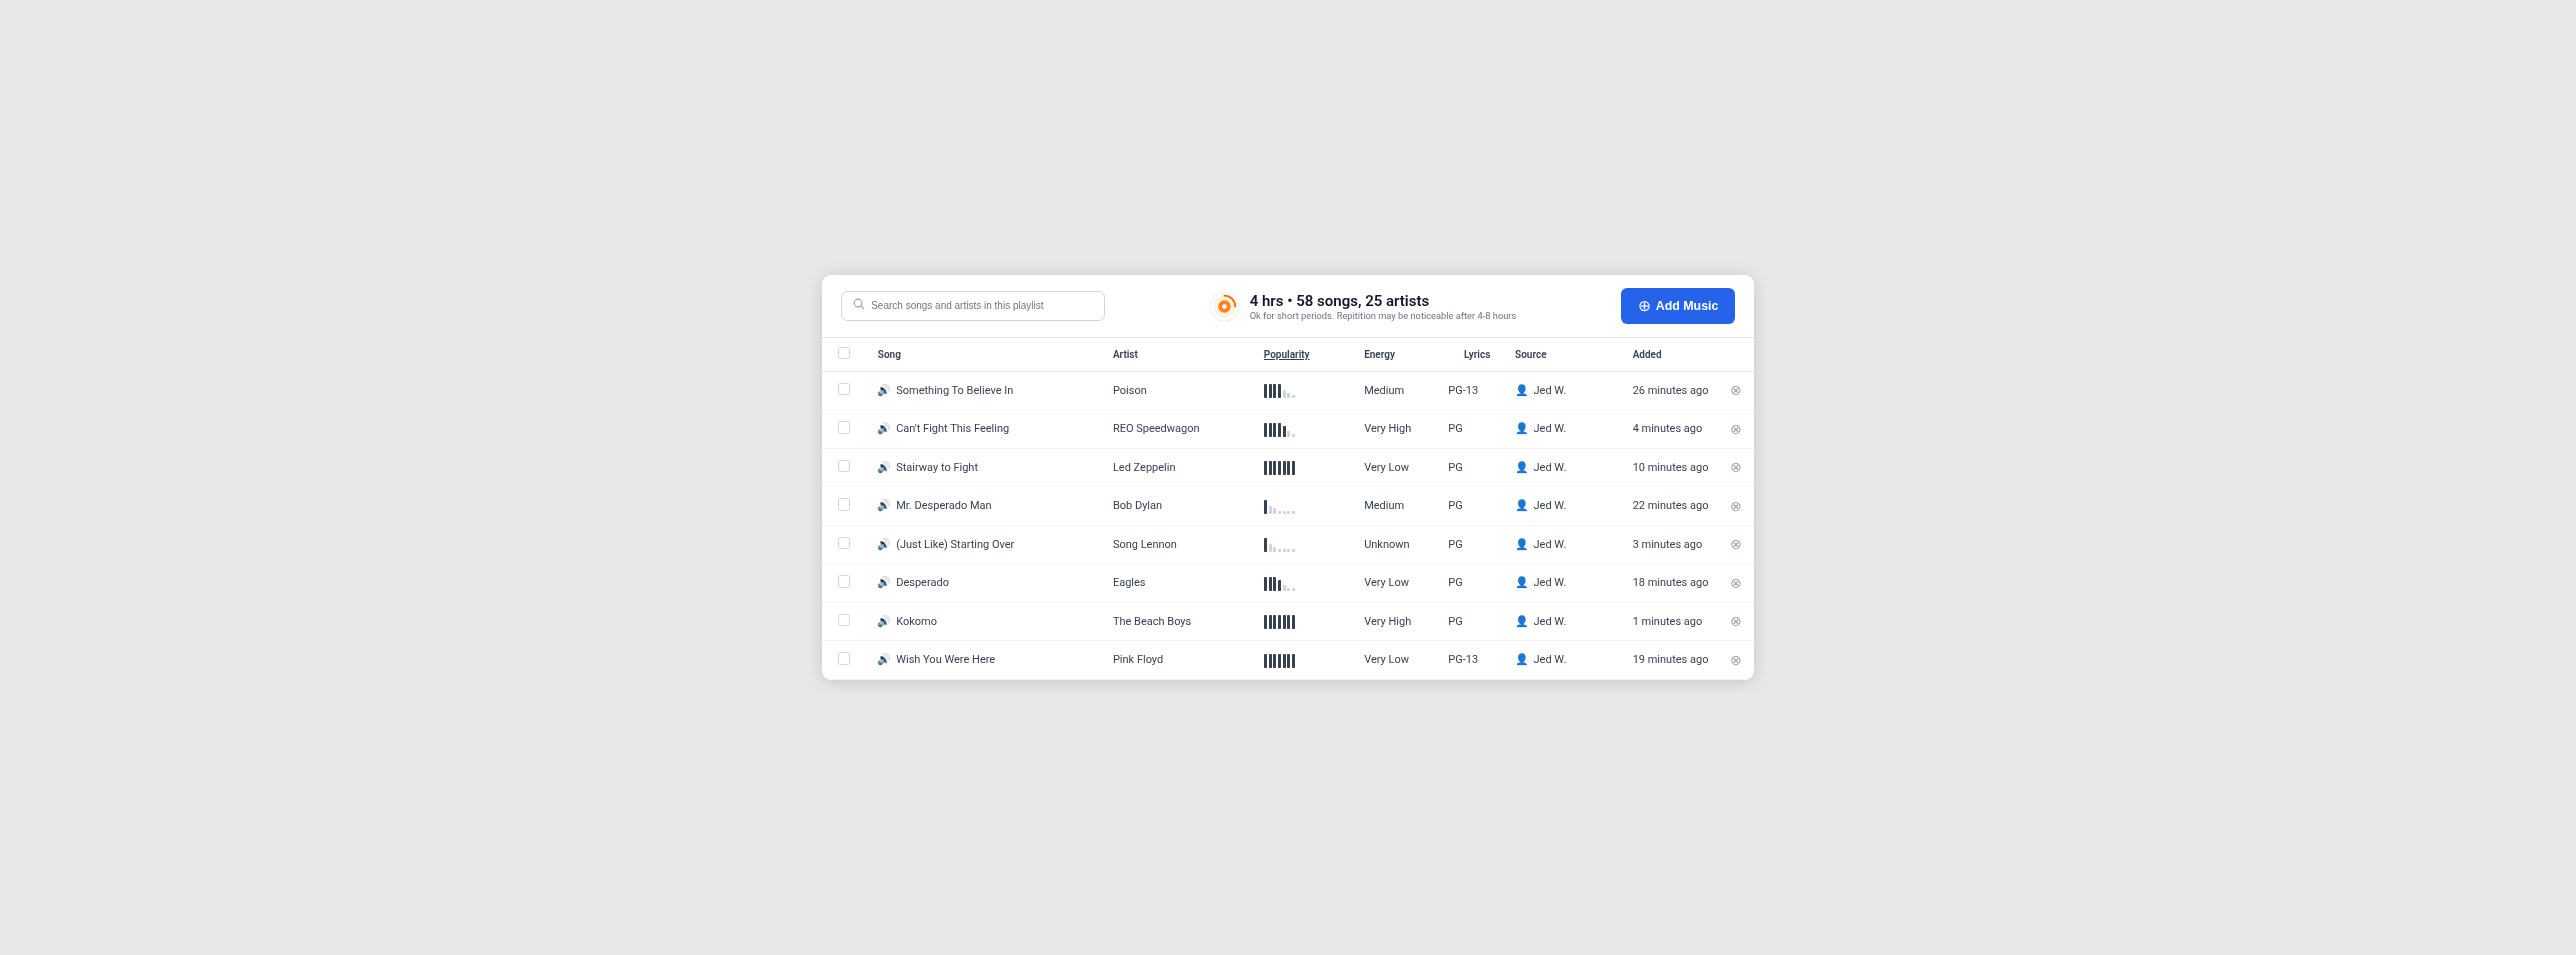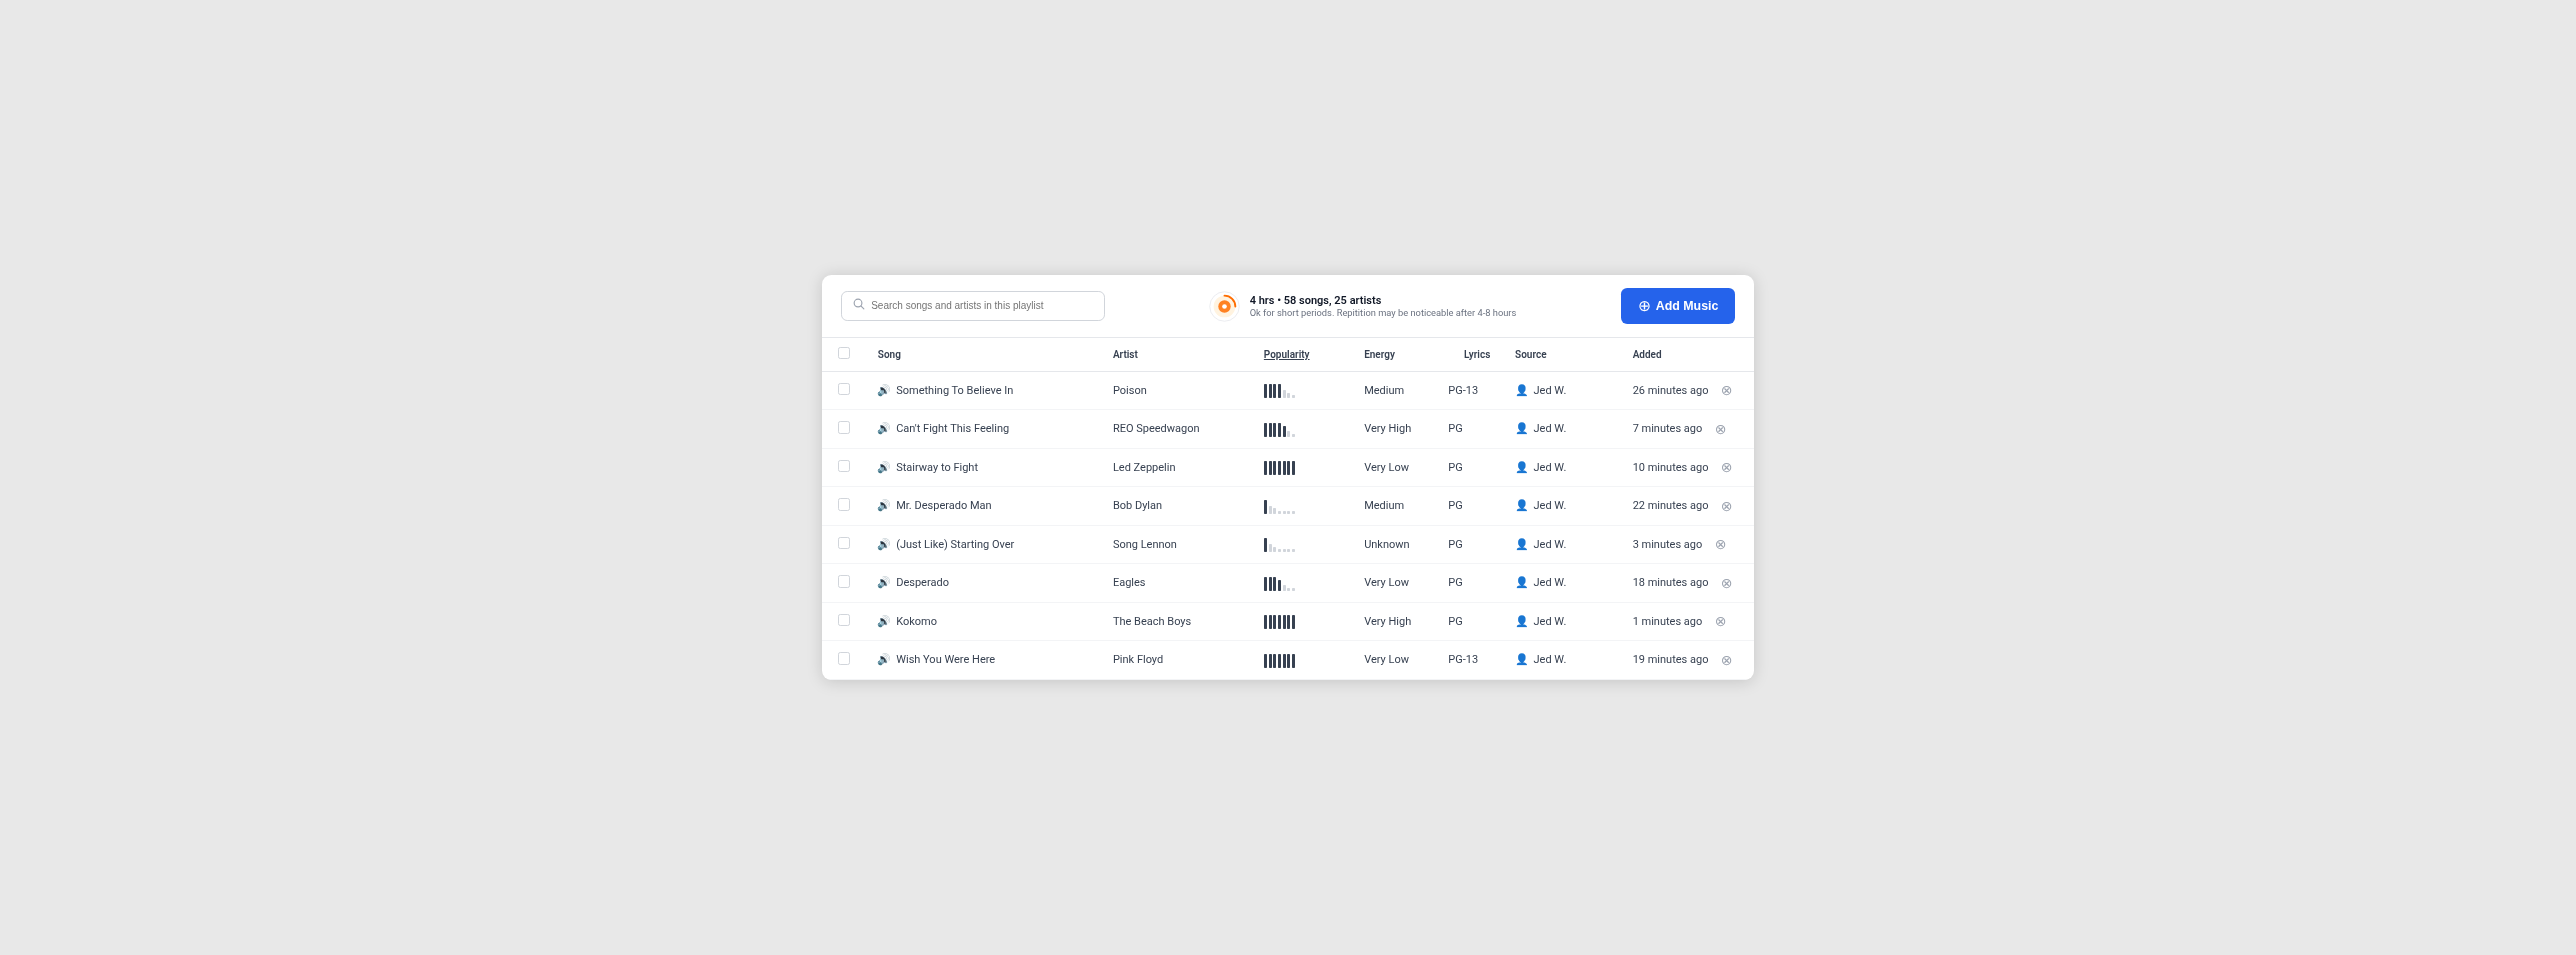--- a/index.html
+++ b/index.html
@@ -53,21 +53,21 @@
       align-items: center;
       gap: 9.3px;
     }
     .playlist-icon {
       width: 31px;
       height: 31px;
       flex-shrink: 0;
     }
     .playlist-info {}
     .playlist-title {
-      font-size: 11px;
+      font-size: 15px;
       font-weight: 600;
       color: #111827;
     }
     .playlist-subtitle {
       font-size: 9.3px;
       color: #6b7280;
     }
     .add-music-btn {
       display: flex;
       align-items: center;
@@ -170,21 +170,21 @@
       border: none;
       cursor: pointer;
       color: #9ca3af;
       font-size: 14px;
       padding: 0;
       line-height: 1;
     }
     .last-col {
       display: flex;
       align-items: center;
-      justify-content: flex-start;
+      justify-content: space-between;
       gap: 12.4px;
     }
   </style>
 </head>
 <body>
 
 <div class="container">
 
   <div class="header">
     <div class="search-wrapper">
@@ -305,21 +305,21 @@
           <td class="col-energy">Very High</td>
           <td class="col-lyrics">PG</td>
           <td class="col-source">
             <div class="source-cell">
     <span class="user-icon">👤</span>
     <span>Jed W.</span>
   </div>
           </td>
           <td class="col-added">
             <div class="last-col">
-              <span>7 minutes ago</span>
+              <span>4 minutes ago</span>
               <button class="remove-btn">⊗</button>
             </div>
           </td>
         </tr>
         <tr>
           <td class="col-check"><span class="checkbox"></span></td>
           <td class="col-song">
             <div class="song-cell">
     <span class="sound-icon">🔊</span>
     <span>Stairway to Fight</span>

